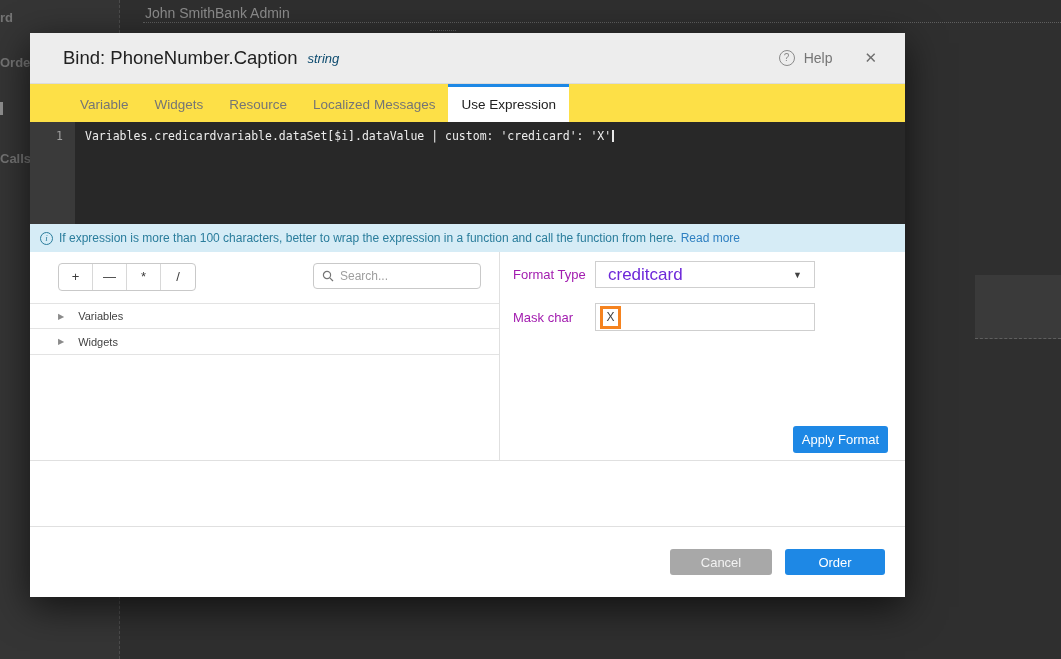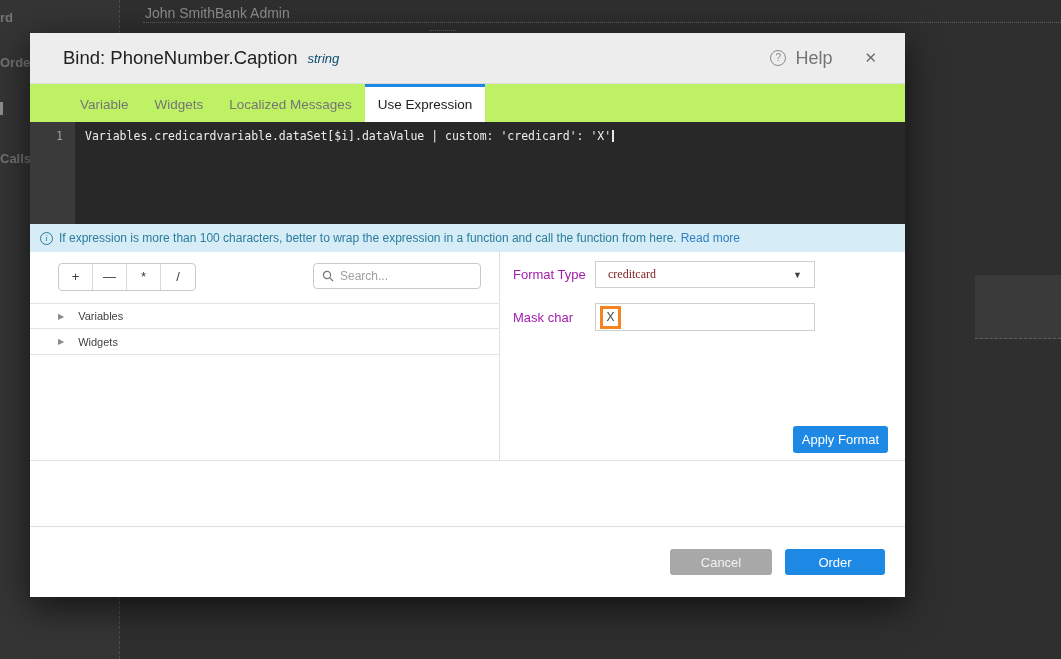--- a/index.html
+++ b/index.html
@@ -22,24 +22,24 @@
     box-shadow:0 10px 36px rgba(0,0,0,0.65); display:flex; flex-direction:column; }
 
   .modal-header { height:51px; flex:0 0 51px; background:#ededed; border-bottom:1px solid #dcdcdc;
     display:flex; align-items:center; padding:0 20px 0 33px; }
   .modal-title { font-size:18.5px; color:#212121; }
   .type-badge { font-size:13px; font-style:italic; color:#0c4a6e; margin-left:10px; }
   .header-spacer { flex:1; }
   .help-wrap { display:flex; align-items:center; color:#757575; cursor:pointer; }
   .help-circle { width:16px; height:16px; border:1.4px solid #8a8a8a; border-radius:50%;
     font-size:10px; line-height:13px; text-align:center; color:#8a8a8a; }
-  .help-label { font-size:18px; margin-left:9px; }
+  .help-label { font-size:14px; margin-left:9px; }
   .close-x { margin-left:32px; margin-right:8px; font-size:15px; color:#6f6f6f; cursor:pointer; }
 
-  .tab-bar { height:38px; flex:0 0 38px; background:#bef264; display:flex; align-items:stretch; padding-left:37px; }
+  .tab-bar { height:38px; flex:0 0 38px; background:#fde047; display:flex; align-items:stretch; padding-left:37px; }
   .tab { display:flex; align-items:center; padding:0 13px; font-size:13.5px; color:#757575;
     border-top:3px solid transparent; cursor:pointer; }
   .tab.active { background:#ffffff; color:#212121; border-top:3px solid #1e88e5; }
 
   .editor { height:102px; flex:0 0 102px; background:#282828; display:flex; font-family:"DejaVu Sans Mono", monospace; }
   .gutter { width:45px; flex:0 0 45px; background:#3a3a3a; text-align:right; padding:7px 12px 0 0;
     font-size:11.5px; color:#9e9e9e; }
   .code-area { flex:1; padding:7px 0 0 10px; font-size:11.5px; color:#ededed; white-space:pre; }
   .caret { display:inline-block; width:0; height:12px; border-left:2px solid #e8e8e8; vertical-align:-2px; margin-left:1px; }
 
@@ -69,21 +69,21 @@
   .tree { position:absolute; left:0; right:0; top:51px; }
   .tree-row { height:26px; display:flex; align-items:center; padding-left:28px;
     border-bottom:1px solid #e3e3e3; cursor:pointer; }
   .tree-row:first-child { border-top:1px solid #e3e3e3; }
   .tree-arrow { font-size:8px; color:#8a8a8a; margin-right:14px; }
   .tree-label { font-size:11px; color:#424242; }
 
   .fld-label { position:absolute; left:13px; font-size:13px; color:#a21caf; }
   .dropdown { position:absolute; left:95px; top:9px; width:220px; height:27px; border:1px solid #cfcfcf;
     background:#fff; display:flex; align-items:center; padding:0 12px; cursor:pointer; }
-  .dropdown-value { font-size:12px; color:#7f1d1d; flex:1;font-family:Liberation Serif, serif; }
+  .dropdown-value { font-size:17px; color:#6d28d9; flex:1; }
   .dropdown-caret { font-size:9px; color:#424242; }
   .mask-input { position:absolute; left:95px; top:51px; width:220px; height:28px; border:1px solid #cfcfcf;
     background:#fff; display:flex; align-items:center; padding-left:4px; }
   .mask-token { width:21px; height:23px; border:3px solid #f5831f; background:#fff; display:flex;
     align-items:center; justify-content:center; font-size:12px; color:#424242; }
   .apply-btn { position:absolute; right:17px; top:174px; width:95px; height:27px; background:#1e88e5;
     color:#fff; font-size:13px; border:none; border-radius:3px; cursor:pointer; font-family:"Liberation Sans", sans-serif; }
 
   .blank-section { height:67px; flex:0 0 67px; border-top:1px solid #e0e0e0; border-bottom:1px solid #e0e0e0; }
 
@@ -118,20 +118,21 @@
       <span class="help-wrap">
         <span class="help-circle">?</span>
         <span class="help-label">Help</span>
       </span>
       <span class="close-x">✕</span>
     </div>
 
     <div class="tab-bar">
       <span class="tab">Variable</span>
       <span class="tab">Widgets</span>
+      <span class="tab">Resource</span>
       <span class="tab">Localized Messages</span>
       <span class="tab active">Use Expression</span>
     </div>
 
     <div class="editor">
       <div class="gutter">
         <span>1</span>
       </div>
       <div class="code-area"><span>Variables.credicardvariable.dataSet[$i].dataValue | custom: 'credicard': 'X'</span><span class="caret"></span></div>
     </div>

